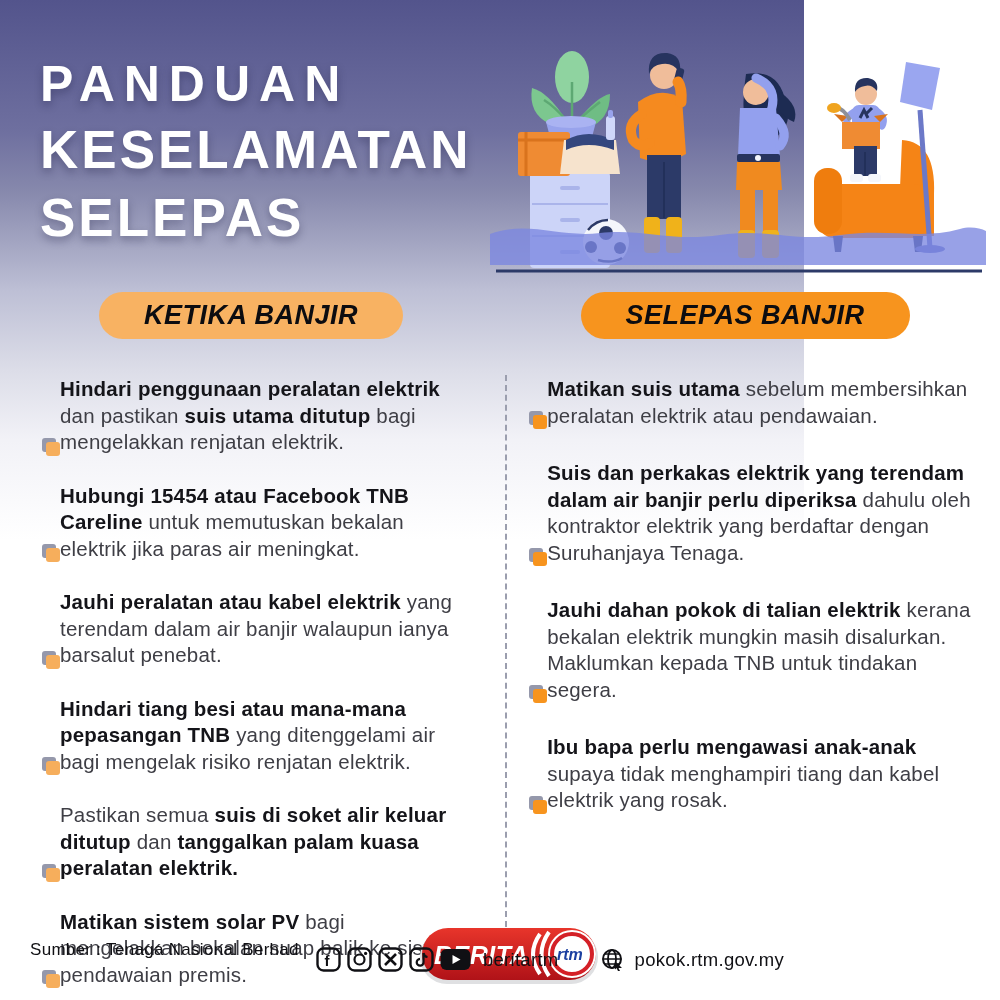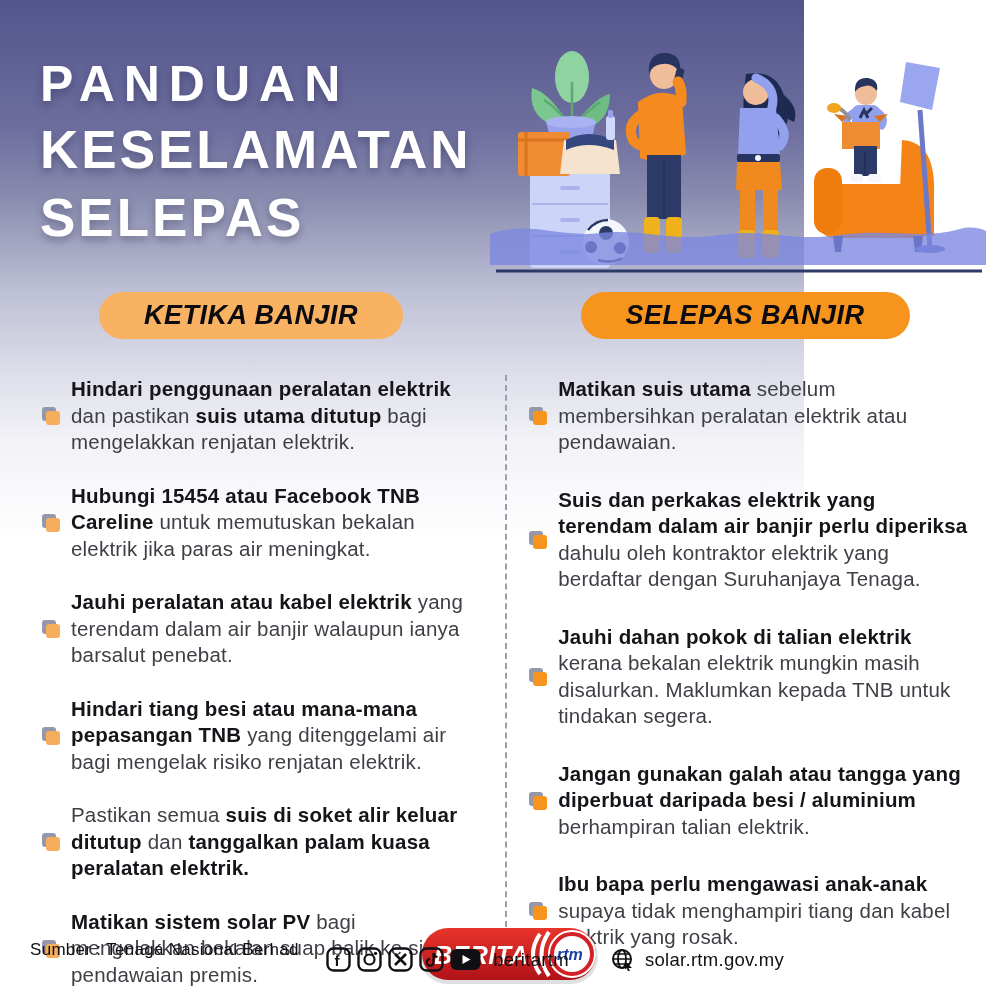--- a/index.html
+++ b/index.html
@@ -17,21 +17,21 @@
   
   .cols{position:absolute;left:30px;top:292px;width:945px;display:flex;}
   .col{width:452px;}
   .col.right{width:470px;margin-left:43px;}
   .pill{margin:0 auto;width:fit-content;padding:8px 45px;border-radius:26px;
         font-size:27px;font-weight:800;color:#0c0c10;letter-spacing:.5px;white-space:nowrap;font-style:italic;}
   .col.left  .pill{background:#F8B262;}
   .col.right .pill{background:#F7941E;}
   ul.blist{list-style:none;margin:37px 0 0 0;padding:0 0 0 12px;}
   .col.right ul.blist{padding-left:14px;}
-  ul.blist li{display:flex;align-items:center;gap:11px;margin-bottom:27px;}
+  ul.blist li{display:flex;align-items:flex-end;margin-bottom:27px;}
   .col.right ul.blist li{margin-bottom:31px;}
   .marker{flex:none;width:14px;height:14px;border-radius:3px;margin-top:5px;margin-left:4px;
           box-shadow:-4px -4px 0 0 #9598ab;}
   .col.left  .marker{background:#F6AE5C;}
   .col.right .marker{background:#F7941E;}
   .item-text{margin:0;font-size:20.5px;line-height:26.5px;color:#3e3e45;letter-spacing:.2px;}
   .item-text b{color:#141419;font-weight:700;}
   .vdivider{position:absolute;left:505px;top:375px;height:552px;border-left:2px dashed #9b9eae;}
   
   .source{position:absolute;left:30px;bottom:40px;font-size:17px;color:#101014;letter-spacing:.3px;}
@@ -188,24 +188,20 @@
             <span class="marker"></span>
             <p class="item-text"><b>Matikan suis utama</b><span> sebelum membersihkan peralatan elektrik atau pendawaian.</span></p>
           </li>
           <li>
             <span class="marker"></span>
             <p class="item-text"><b>Suis dan perkakas elektrik yang terendam dalam air banjir perlu diperiksa</b><span> dahulu oleh kontraktor elektrik yang berdaftar dengan Suruhanjaya Tenaga.</span></p>
           </li>
           <li>
             <span class="marker"></span>
             <p class="item-text"><b>Jauhi dahan pokok di talian elektrik</b><span> kerana bekalan elektrik mungkin masih disalurkan. Maklumkan kepada TNB untuk tindakan segera.</span></p>
-          </li>
-          <li>
-            <span class="marker"></span>
-            <p class="item-text"><b>Jangan gunakan galah atau tangga yang diperbuat daripada besi / aluminium</b><span> berhampiran talian elektrik.</span></p>
           </li>
           <li>
             <span class="marker"></span>
             <p class="item-text"><b>Ibu bapa perlu mengawasi anak-anak</b><span> supaya tidak menghampiri tiang dan kabel elektrik yang rosak.</span></p>
           </li>
         </ul>
     </div>
   </div>
   <div class="vdivider"></div>
 
@@ -250,16 +246,16 @@
       <path d="M12.5 7 L20.5 11.5 L12.5 16 Z" fill="#ffffff"></path>
     </svg>
     <span class="handle">beritartm</span>
     <span class="gap"></span>
     <svg class="sicon" width="24" height="24" viewBox="0 0 24 24">
       <circle cx="11" cy="11" r="9" fill="none" stroke="#101014" stroke-width="2"></circle>
       <ellipse cx="11" cy="11" rx="4" ry="9" fill="none" stroke="#101014" stroke-width="1.8"></ellipse>
       <path d="M2 11 L20 11 M3.5 6 L18.5 6 M3.5 16 L18.5 16" stroke="#101014" stroke-width="1.6"></path>
       <path d="M14 13 L21 20 L17.5 20 L19 23 L17 23 L15.5 20 L14 21.5 Z" fill="#101014"></path>
     </svg>
-    <span class="site">solar.rtm.gov.my</span>
+    <span class="site">pokok.rtm.gov.my</span>
   </div>
 
 </div>
 
 </body></html>

